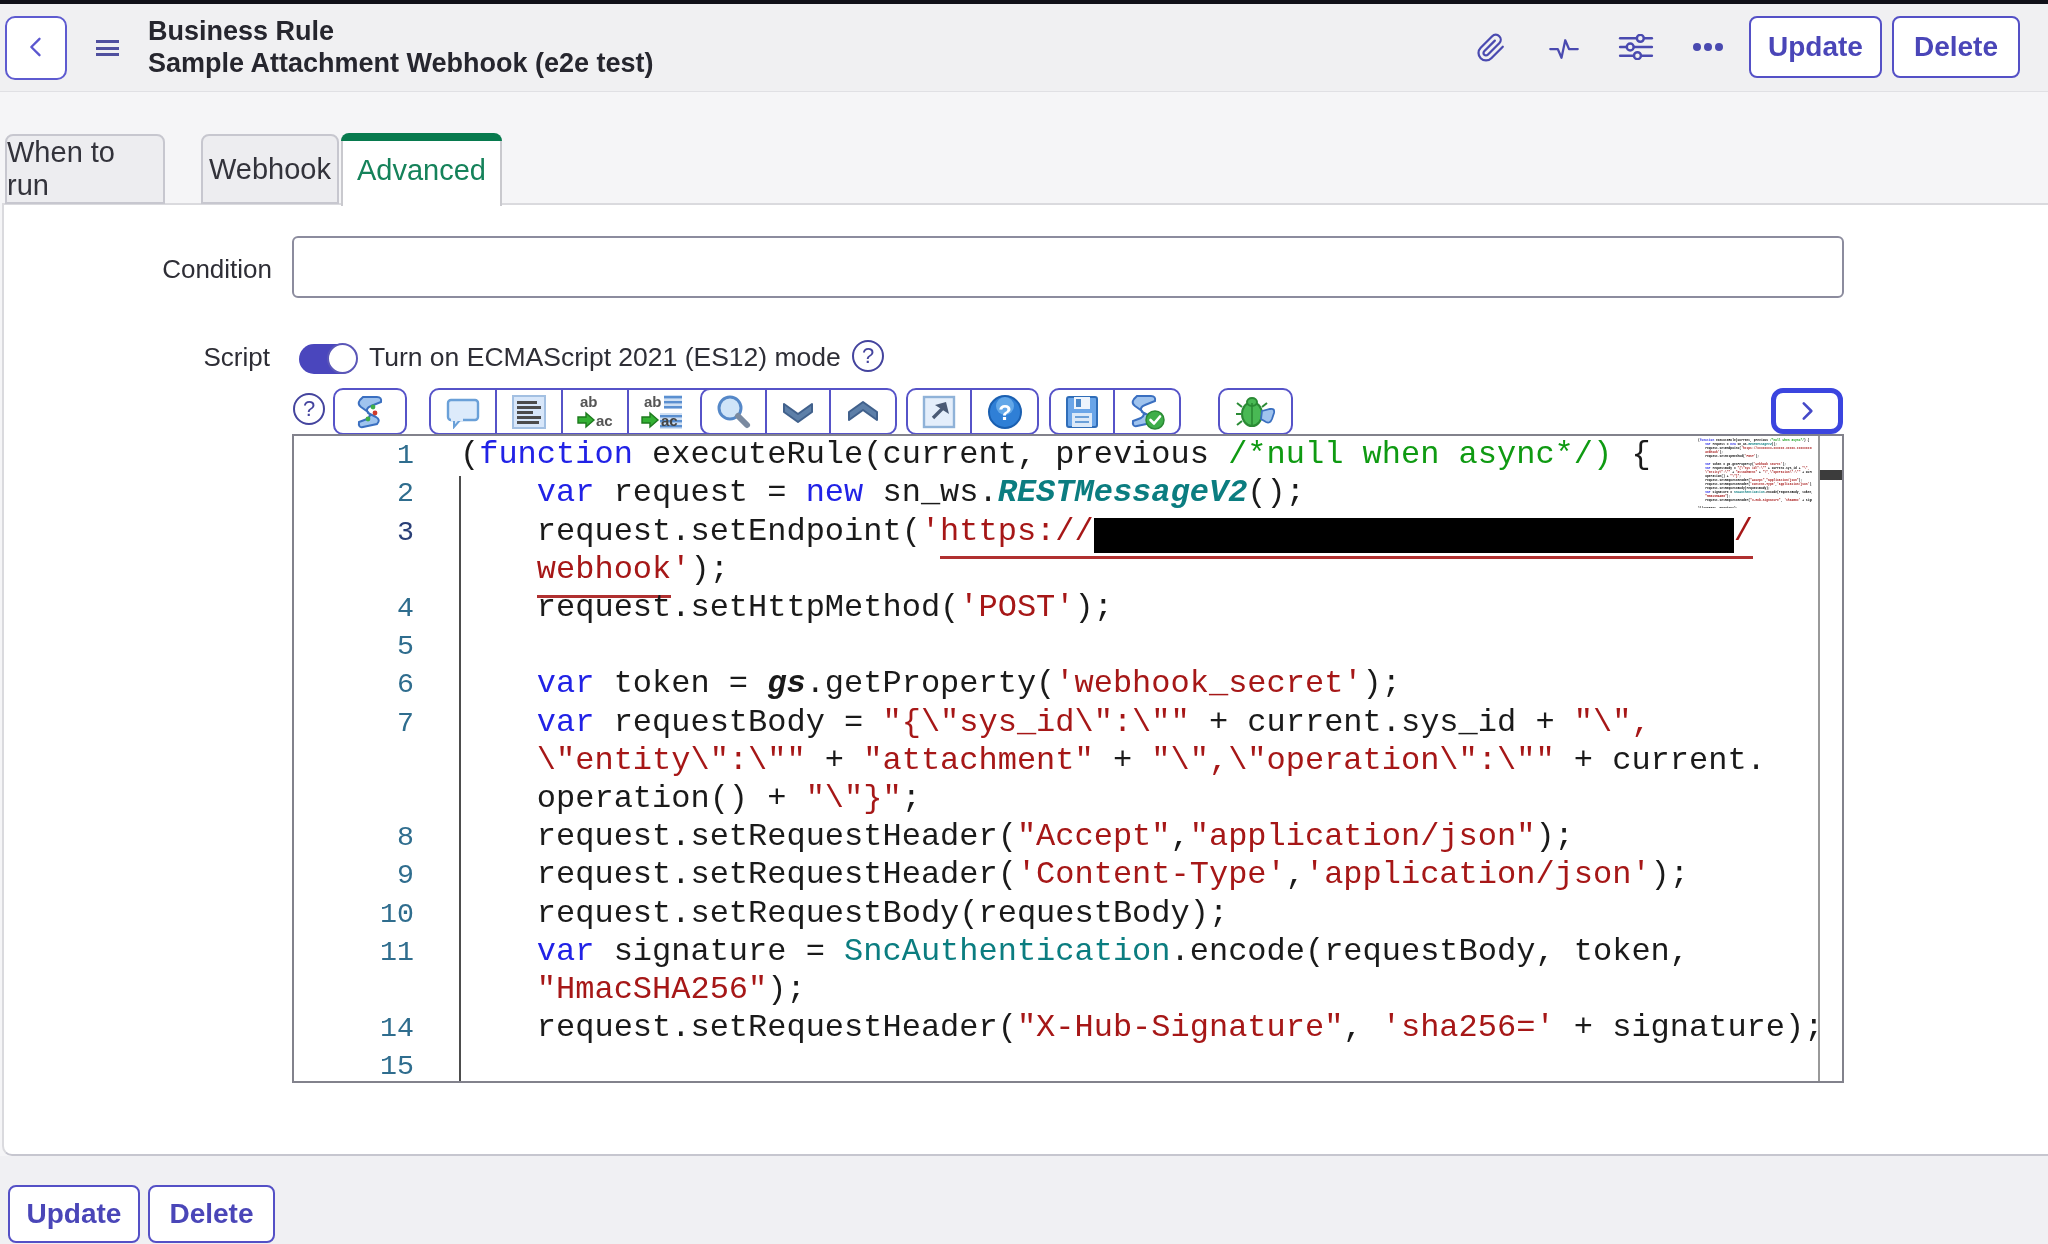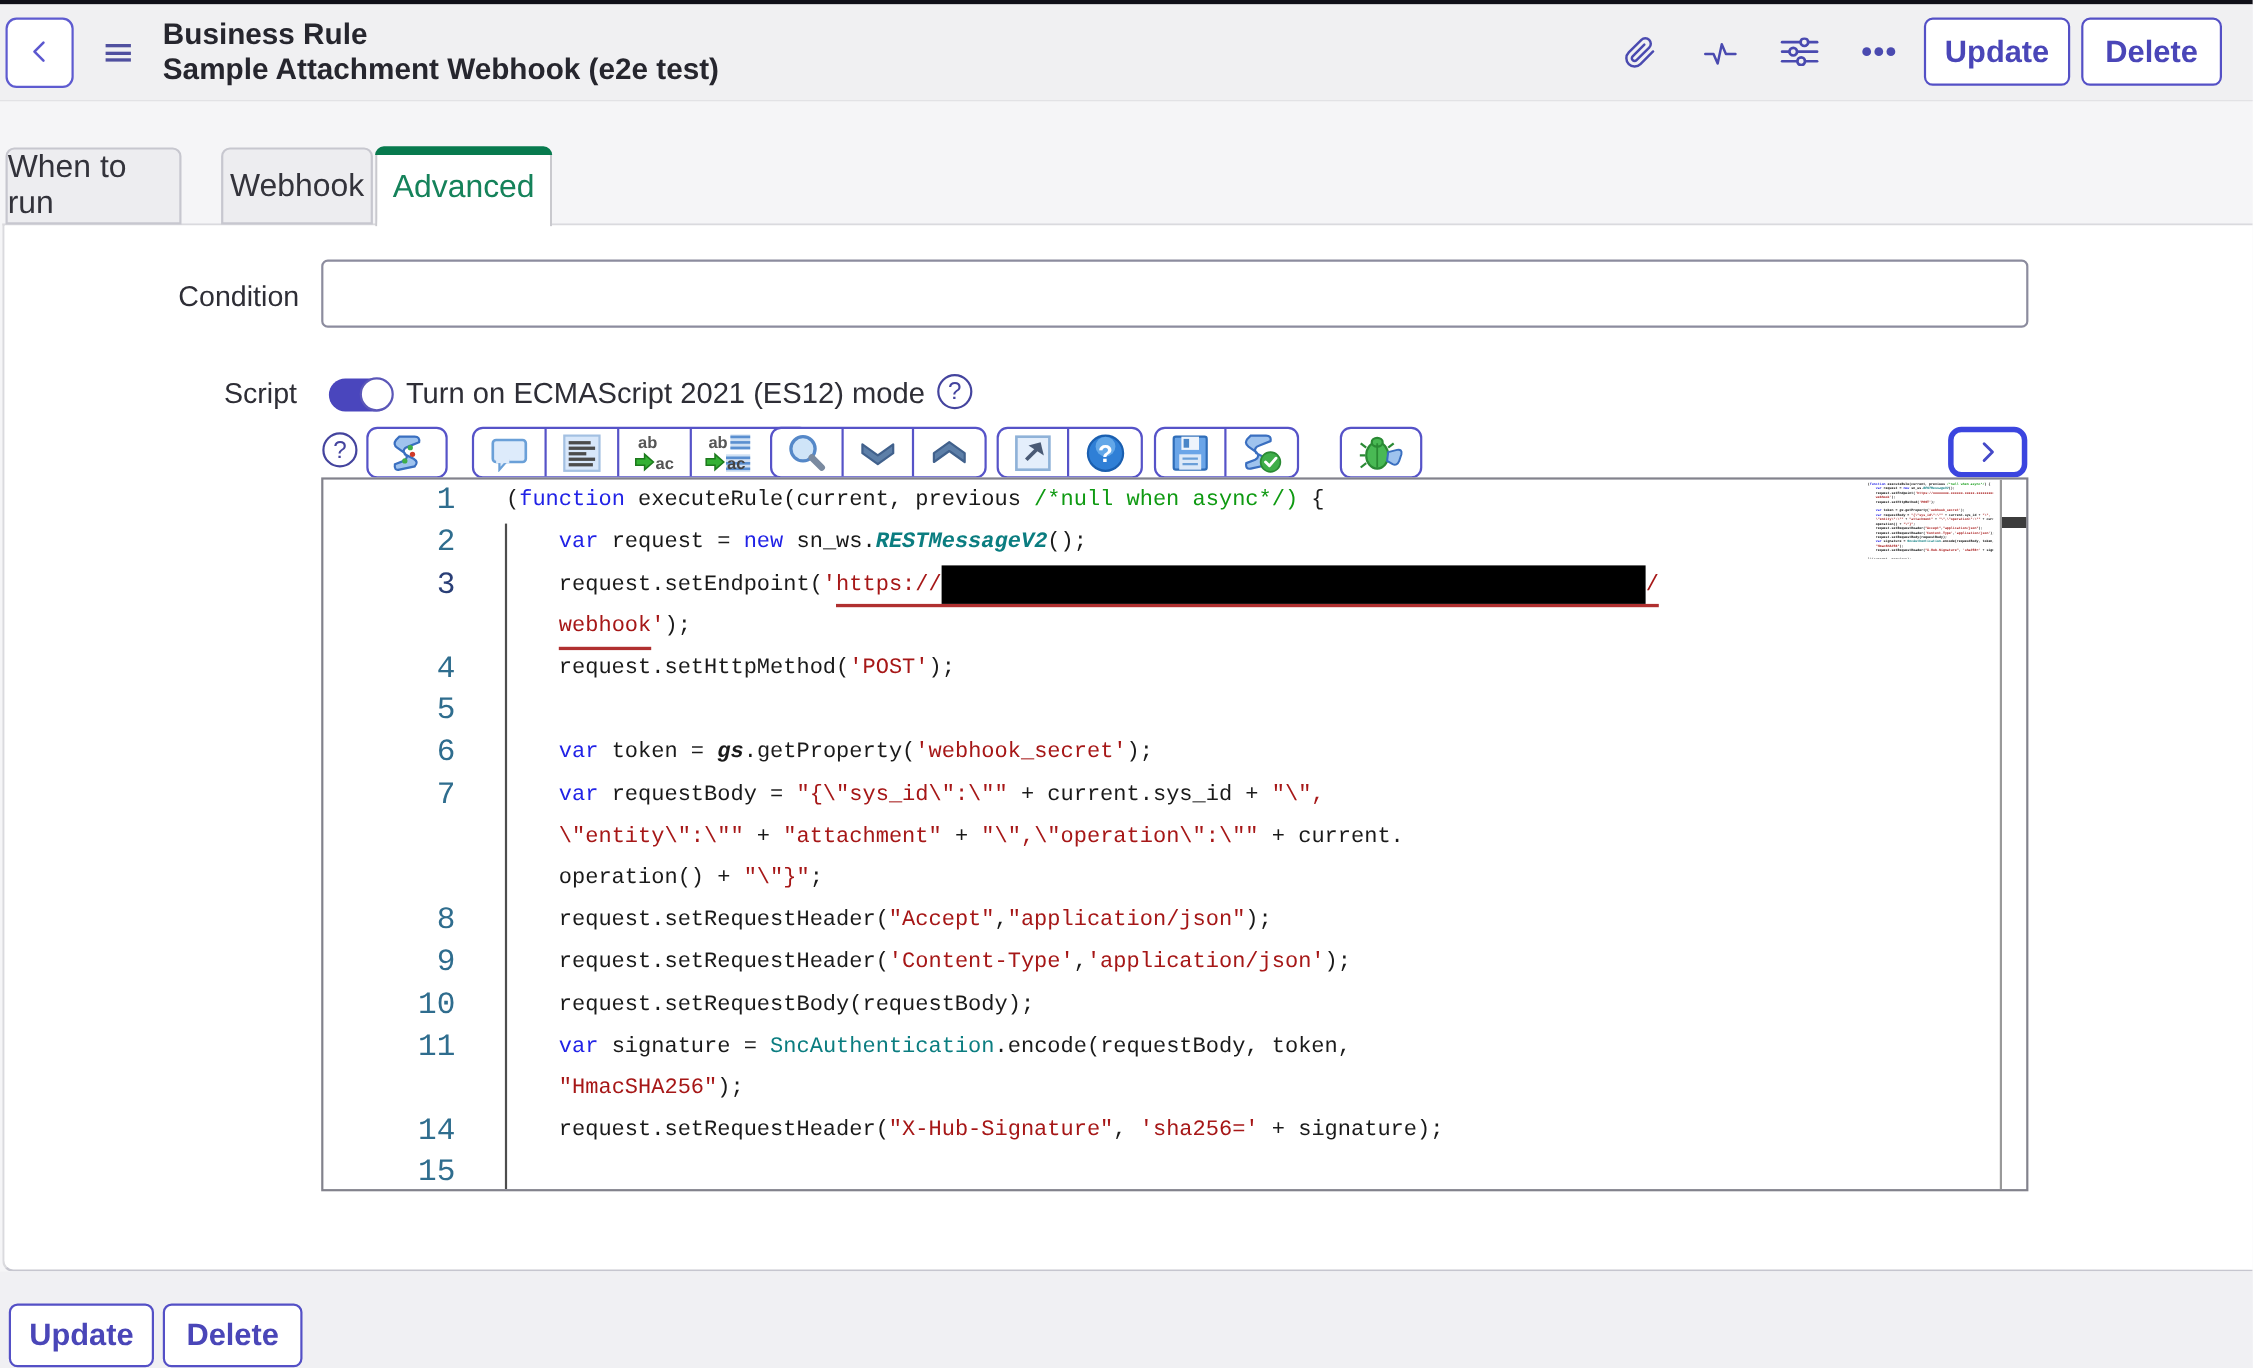--- a/index.html
+++ b/index.html
@@ -44,21 +44,21 @@
 #qtool { left:293px; top:393px; }
 .tbtn { top:388px; height:47px; background:#fff; border:2px solid #5653c8; border-radius:10px; display:flex; align-items:center; justify-content:center; }
 .tgroup { top:388px; height:47px; background:#fff; border:2px solid #5653c8; border-radius:10px; display:flex; }
 .tgroup .cell { height:100%; display:flex; align-items:center; justify-content:center; border-right:2px solid #5653c8; }
 .tgroup .cell:last-child { border-right:none; }
 #nextbtn { left:1771px; top:388px; width:72px; height:46px; background:#fff; border:5px solid #3b45df; border-radius:12px; display:flex; align-items:center; justify-content:center; }
 
 
 #editor { left:292px; top:434px; width:1552px; height:649px; background:#fff; border:2px solid #82828c; overflow:hidden; }
 #editor .rows { position:absolute; left:0; top:0.2px; width:100%; }
-.crow { position:absolute; left:166px; height:38.2px; line-height:38.2px; font-family:"Liberation Mono", monospace; font-size:20px; color:#1a1a1a; white-space:pre; }
+.crow { position:absolute; left:166px; height:38.2px; line-height:38.2px; font-family:"Liberation Mono", monospace; font-size:32px; color:#1a1a1a; white-space:pre; }
 .lnum { position:absolute; left:0; width:120px; text-align:right; height:38.2px; line-height:38.2px; font-family:"Liberation Mono", monospace; font-size:28.25px; color:#2f6d8e; }
 .k { color:#2122e6; }
 .s { color:#a61717; }
 .c { color:#0f9a12; }
 .t { color:#0b7d80; }
 .bi { font-weight:bold; font-style:italic; }
 .u { border-bottom:3.5px solid #b03030; padding-bottom:6.5px; } .u2 { border-bottom:3.5px solid #b03030; padding-bottom:7px; }
 #guide { left:164.5px; top:40px; width:2.5px; height:606px; background:#4d4d4d; }
 #redact { display:inline-block; width:640px; height:35px; background:#000; vertical-align:-13.5px; }
 #minimap { left:1404px; top:2px; width:114px; height:70px; overflow:hidden; }

